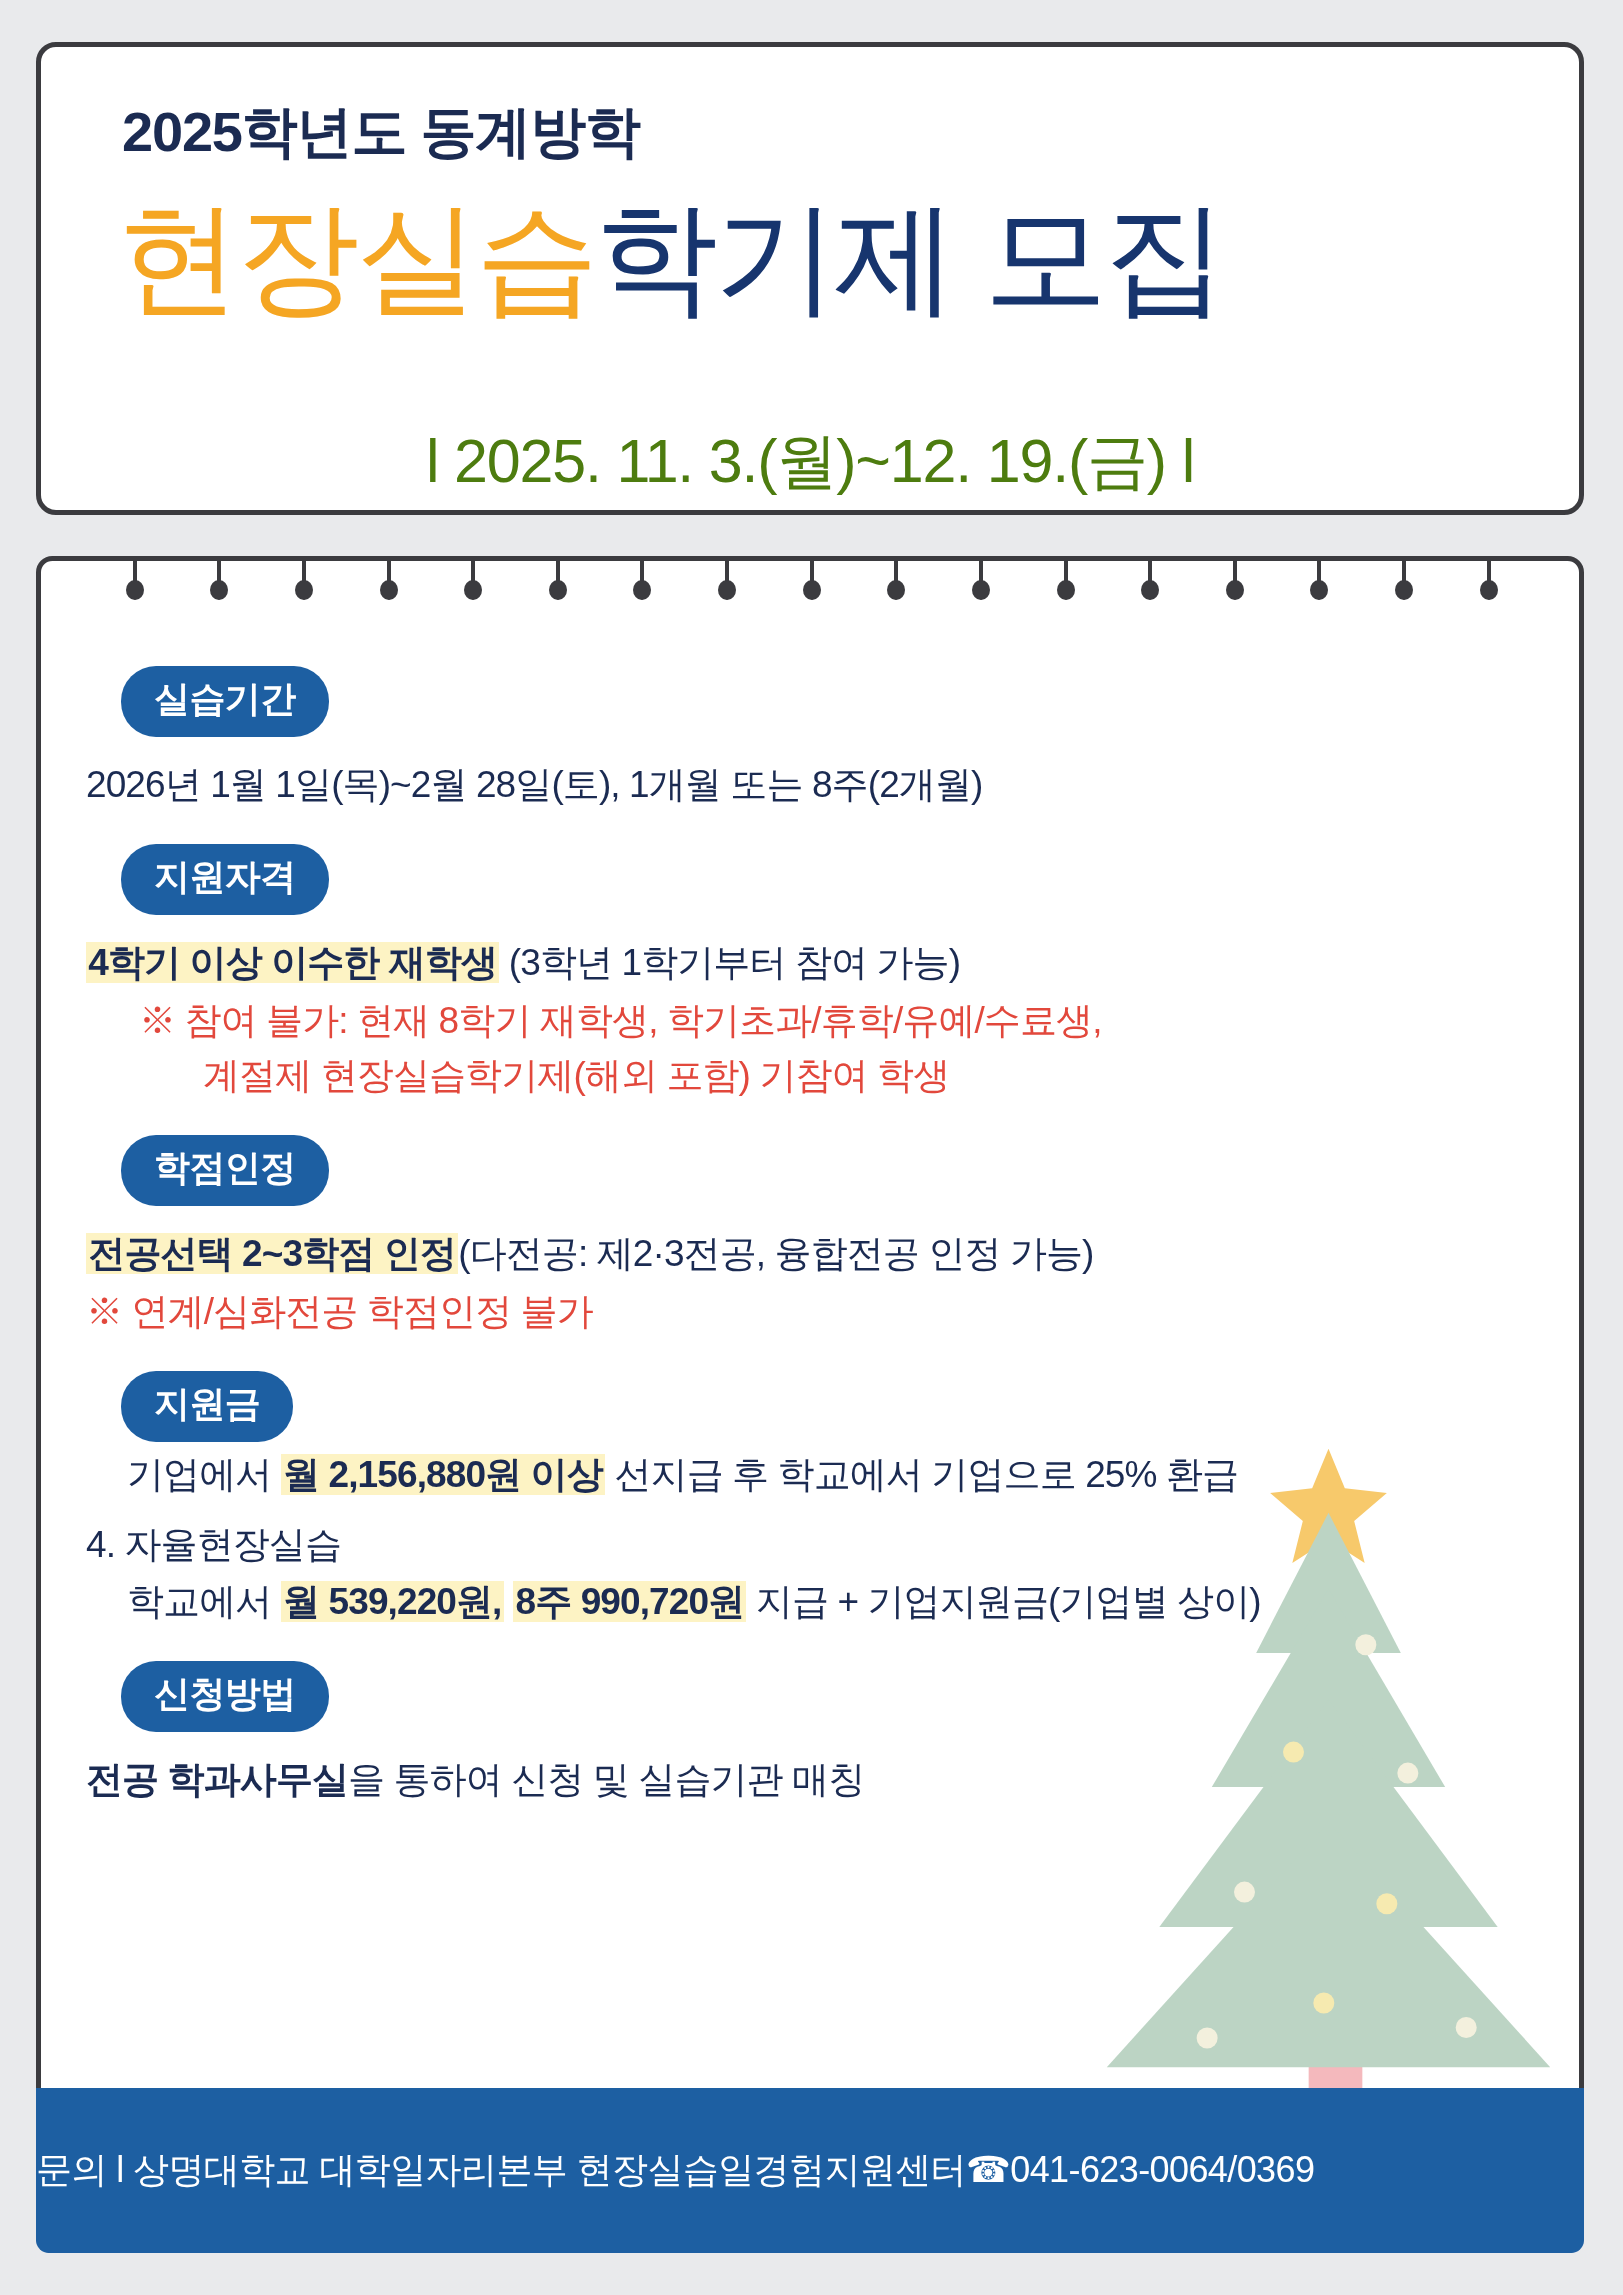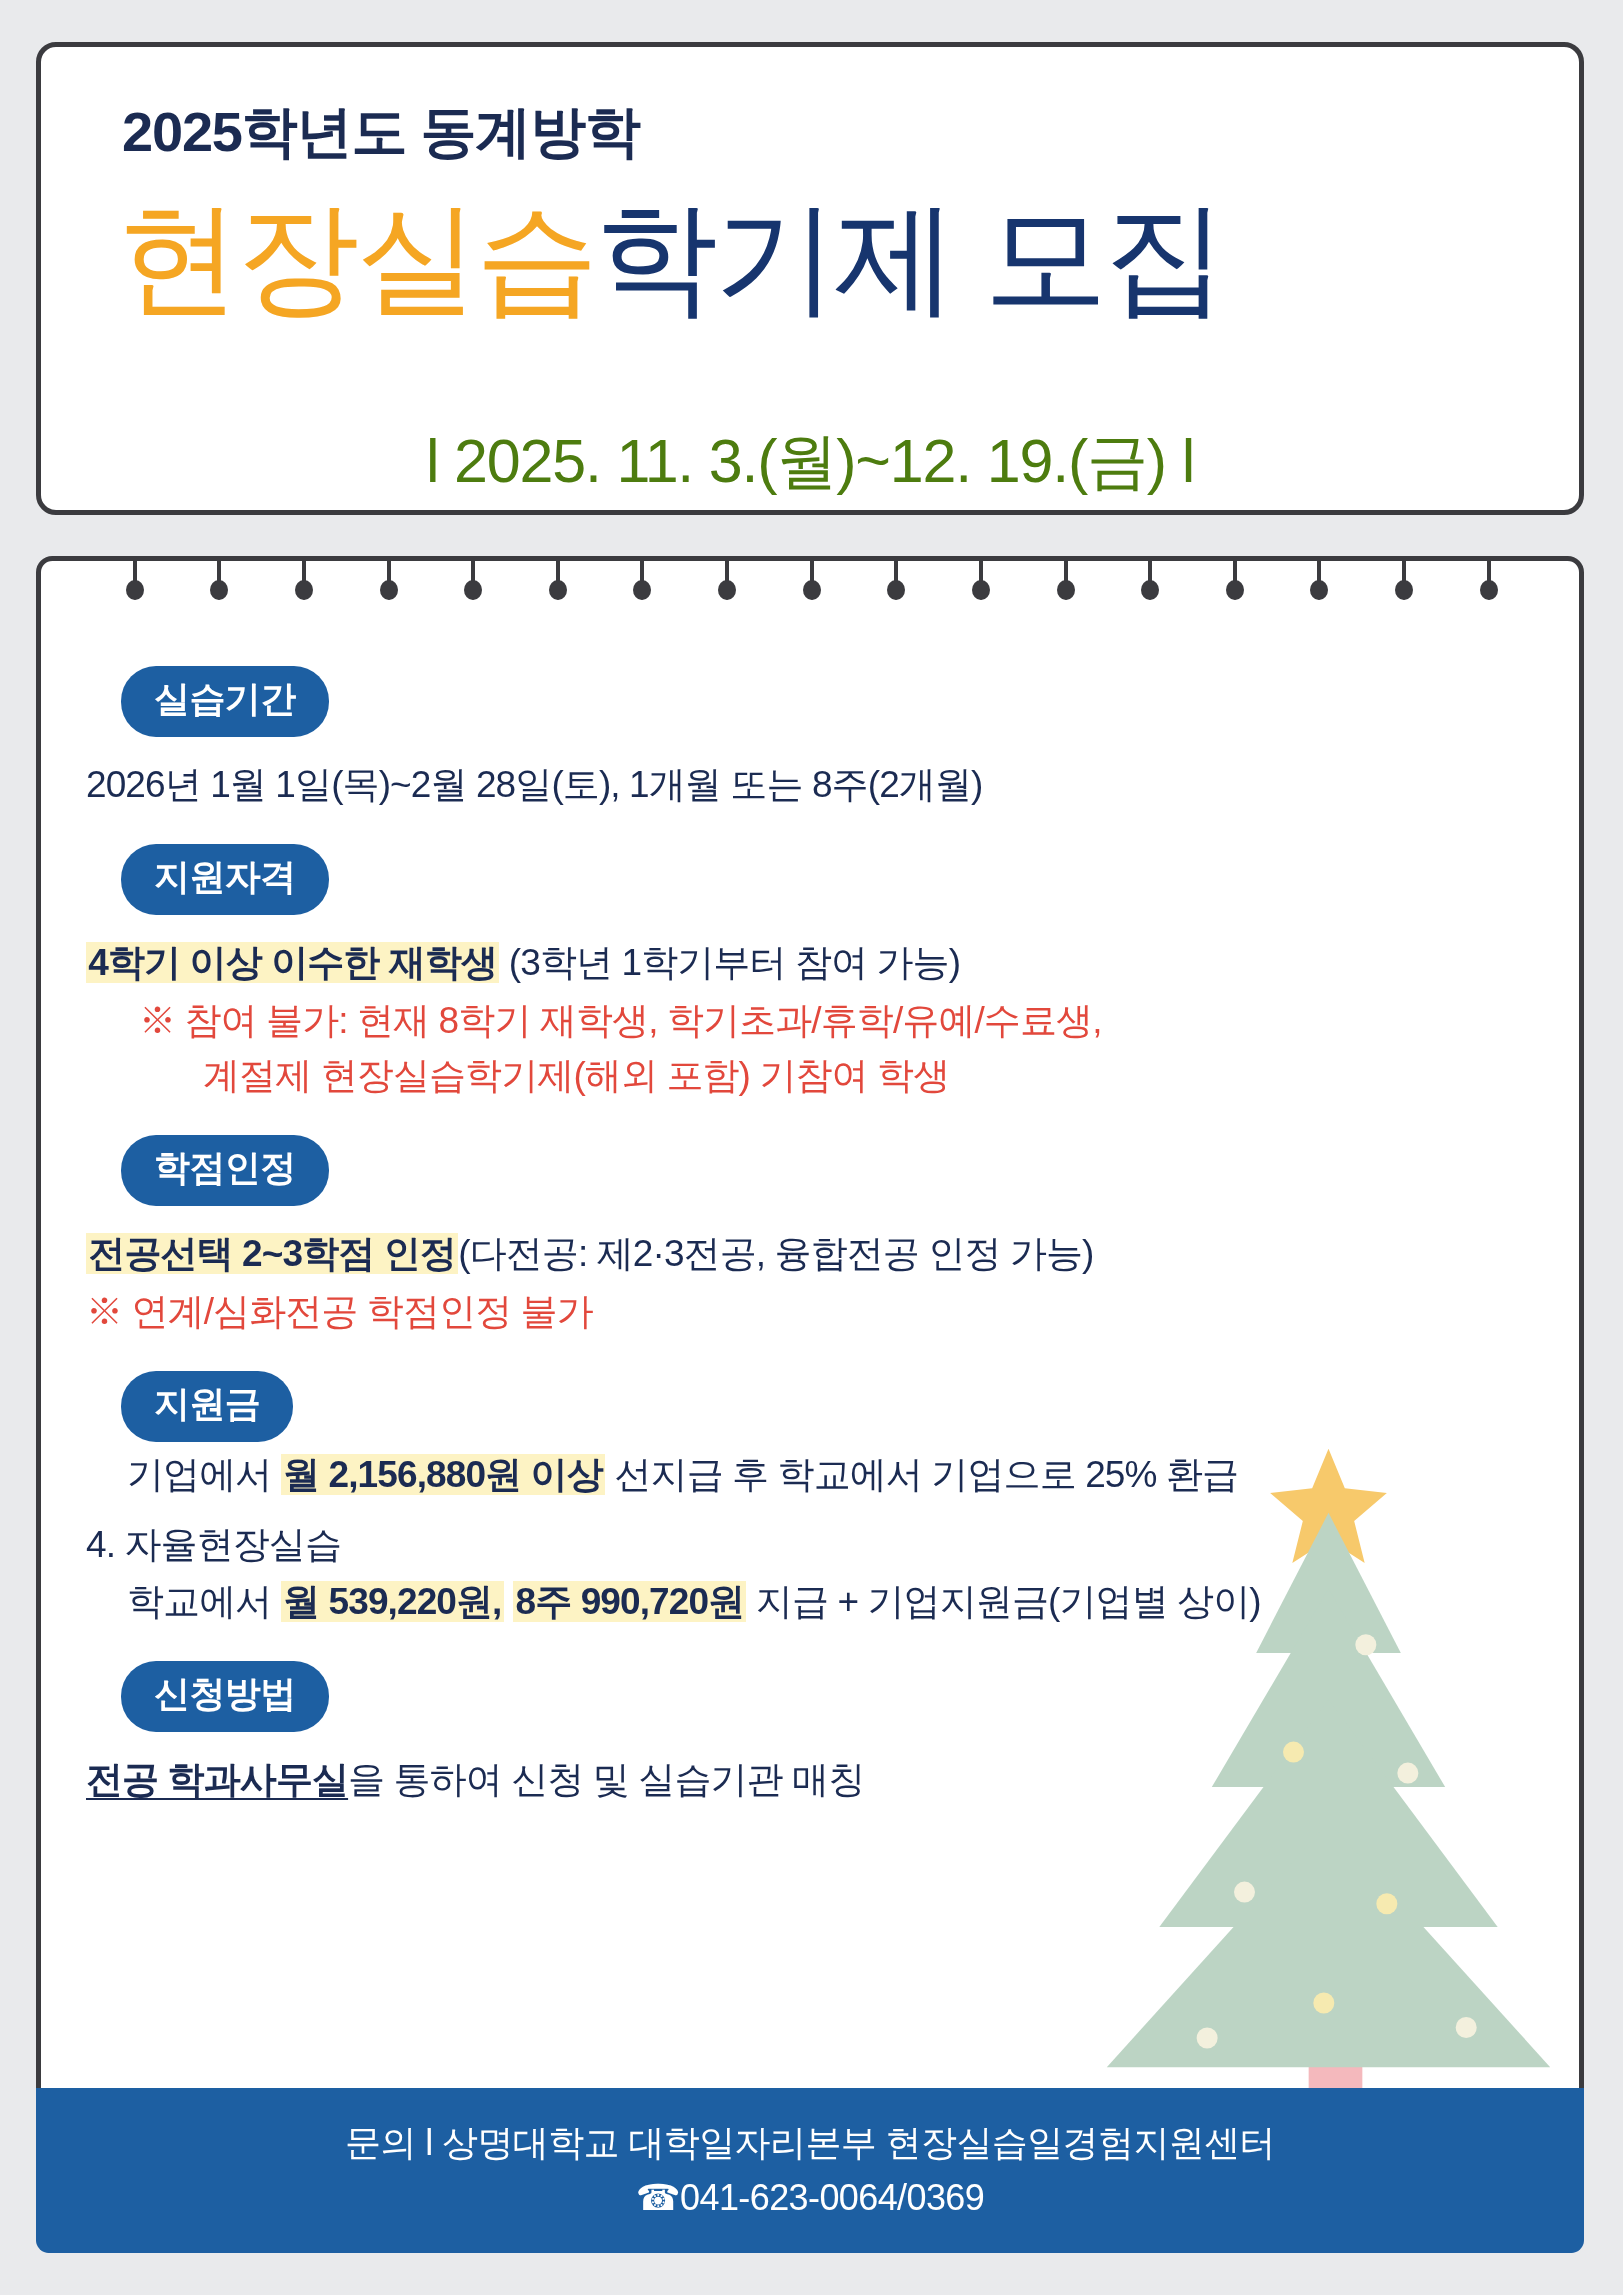--- a/index.html
+++ b/index.html
@@ -155,21 +155,20 @@
     text-decoration-thickness: 2.3px;
     font-weight: bold;
     padding: 0 2.3px;
   }
   .hl-plain {
     background: #fdf3c4;
     padding: 0 2.3px;
     font-weight: bold;
   }
   .ul {
-    text-decoration: underline;
     text-underline-offset: 5.8px;
     text-decoration-thickness: 2.3px;
   }
   .bold { font-weight: bold; }
 
   .sec { margin-top: 34px; }
   .row { margin-top: 23px; }
   .indent1 { padding-left: 41px; }
   .indent2 { padding-left: 117px; }
   .indent3 { padding-left: 53px; }
@@ -178,24 +177,23 @@
   .footer {
     position: absolute;
     left: 36px;
     top: 2088px;
     width: 1548px;
     height: 165px;
     background: #1d5fa2;
     border-radius: 0 0 13px 13px;
     box-sizing: border-box;
     display: flex;
-    flex-direction: column;
+    flex-direction: row;
     align-items: center;
-    justify-content: center;
-    gap: 8px;
+    justify-content: flex-start;
   }
   .footer-line {
     color: #ffffff;
     font-size: 36px;
     letter-spacing: -0.6px;
     white-space: nowrap;
     line-height: 1.28;
   }
 </style>
 </head>

